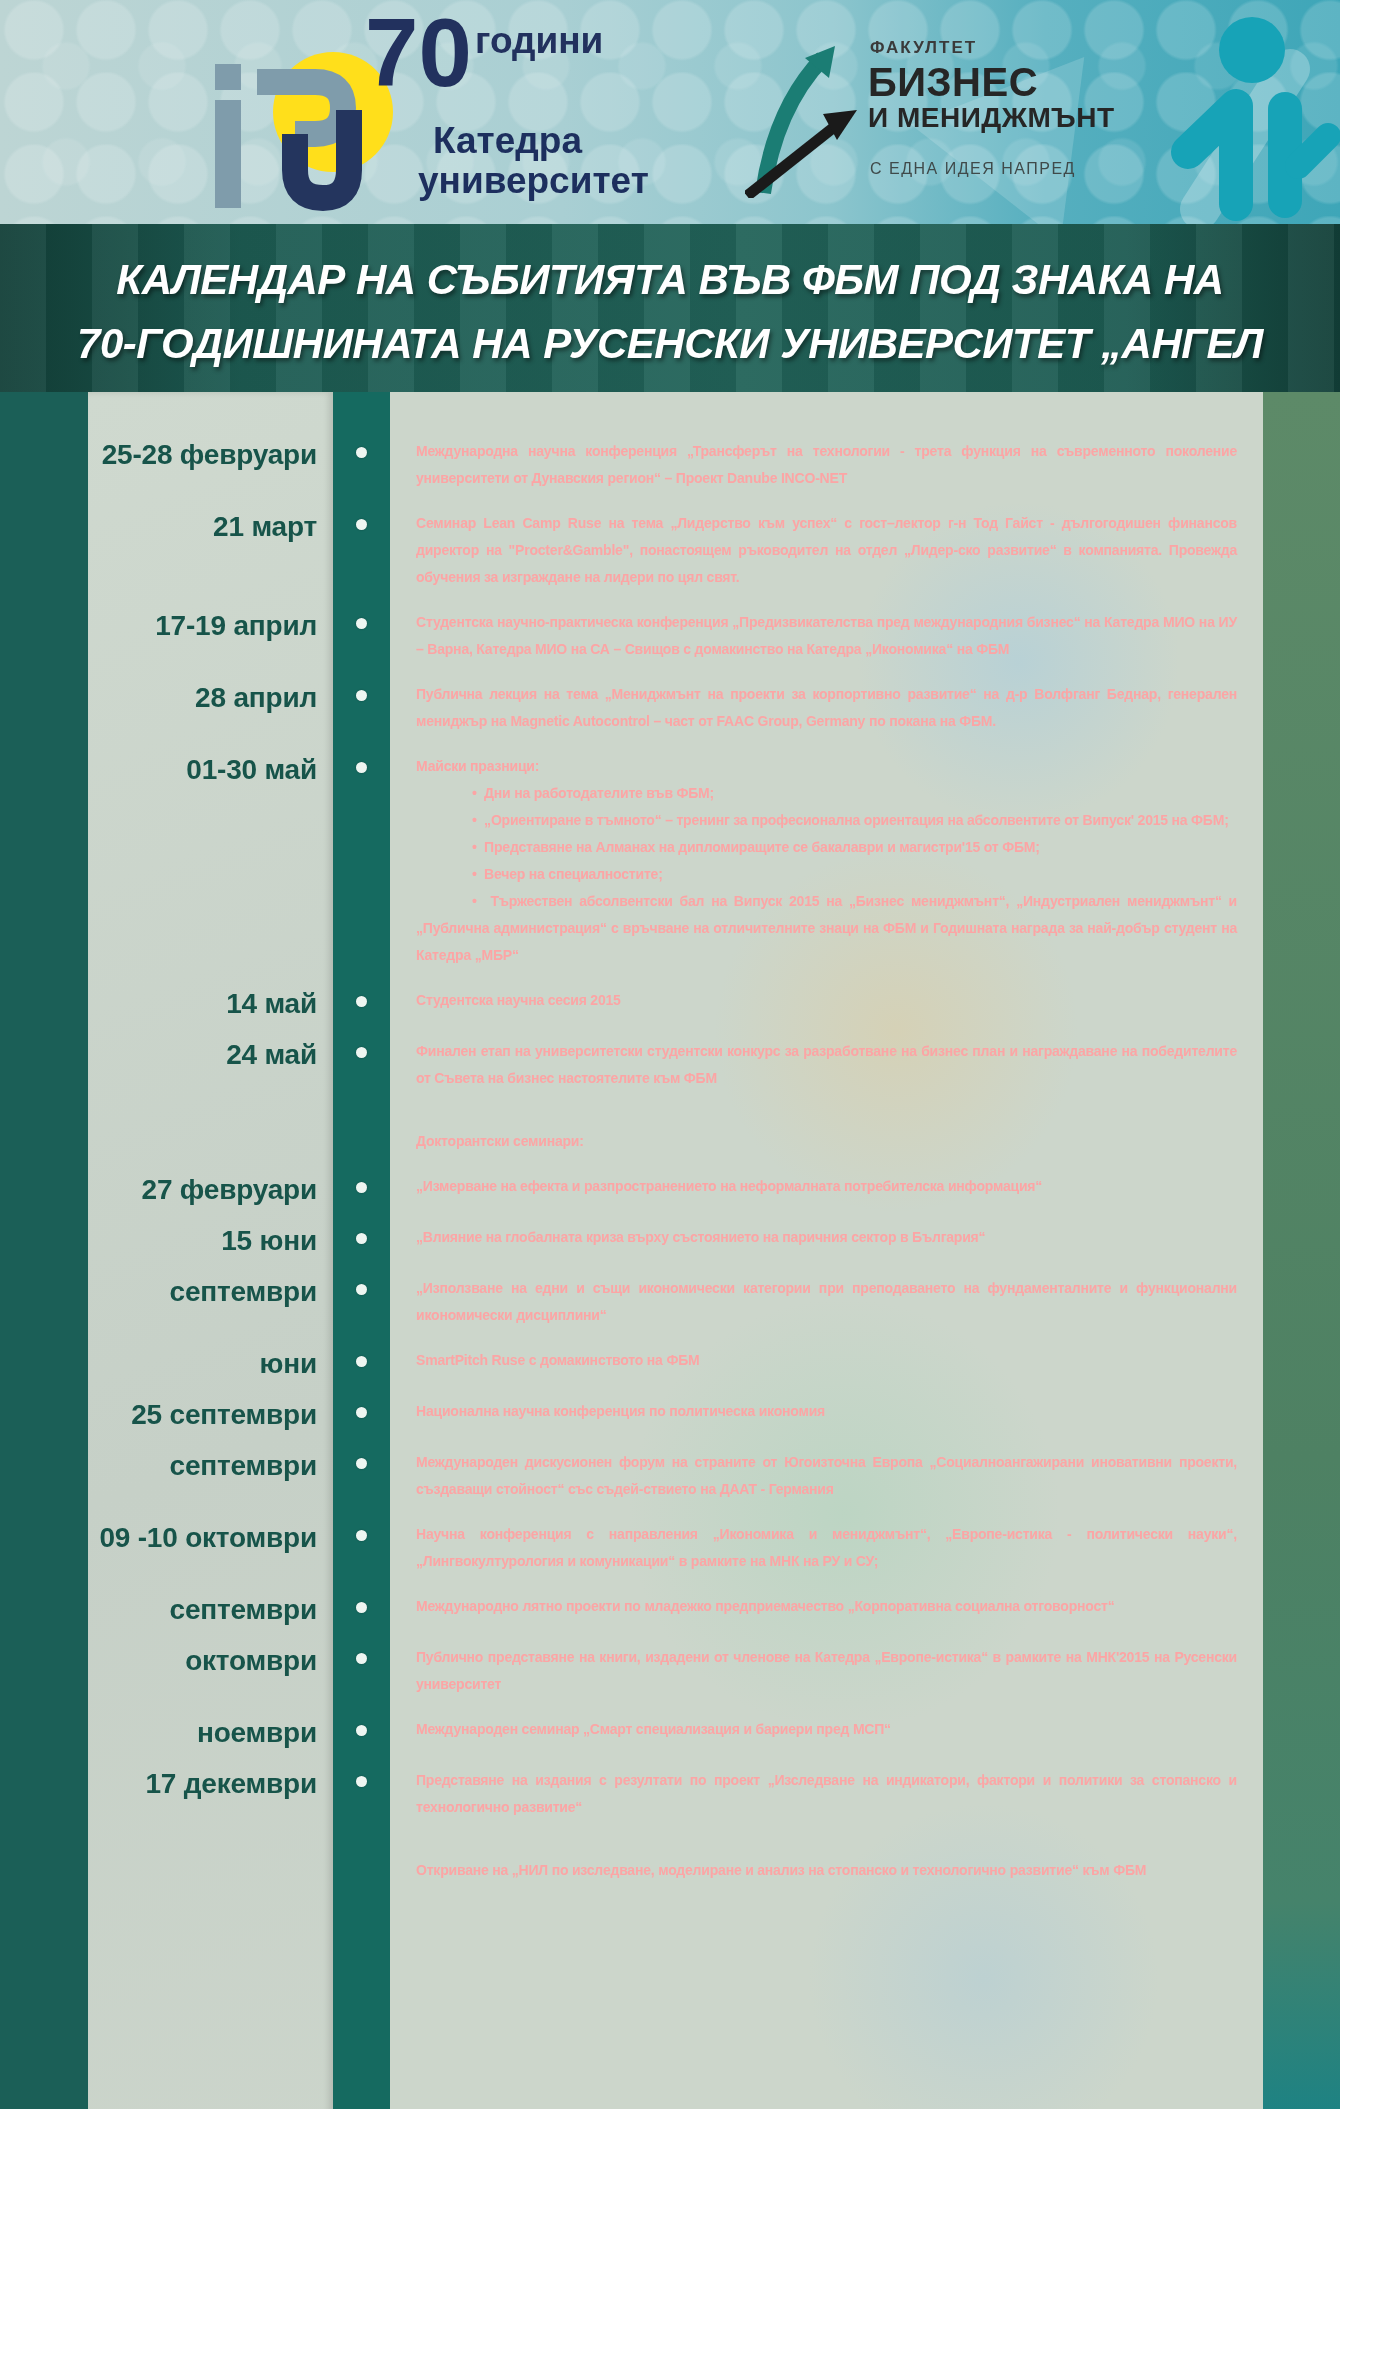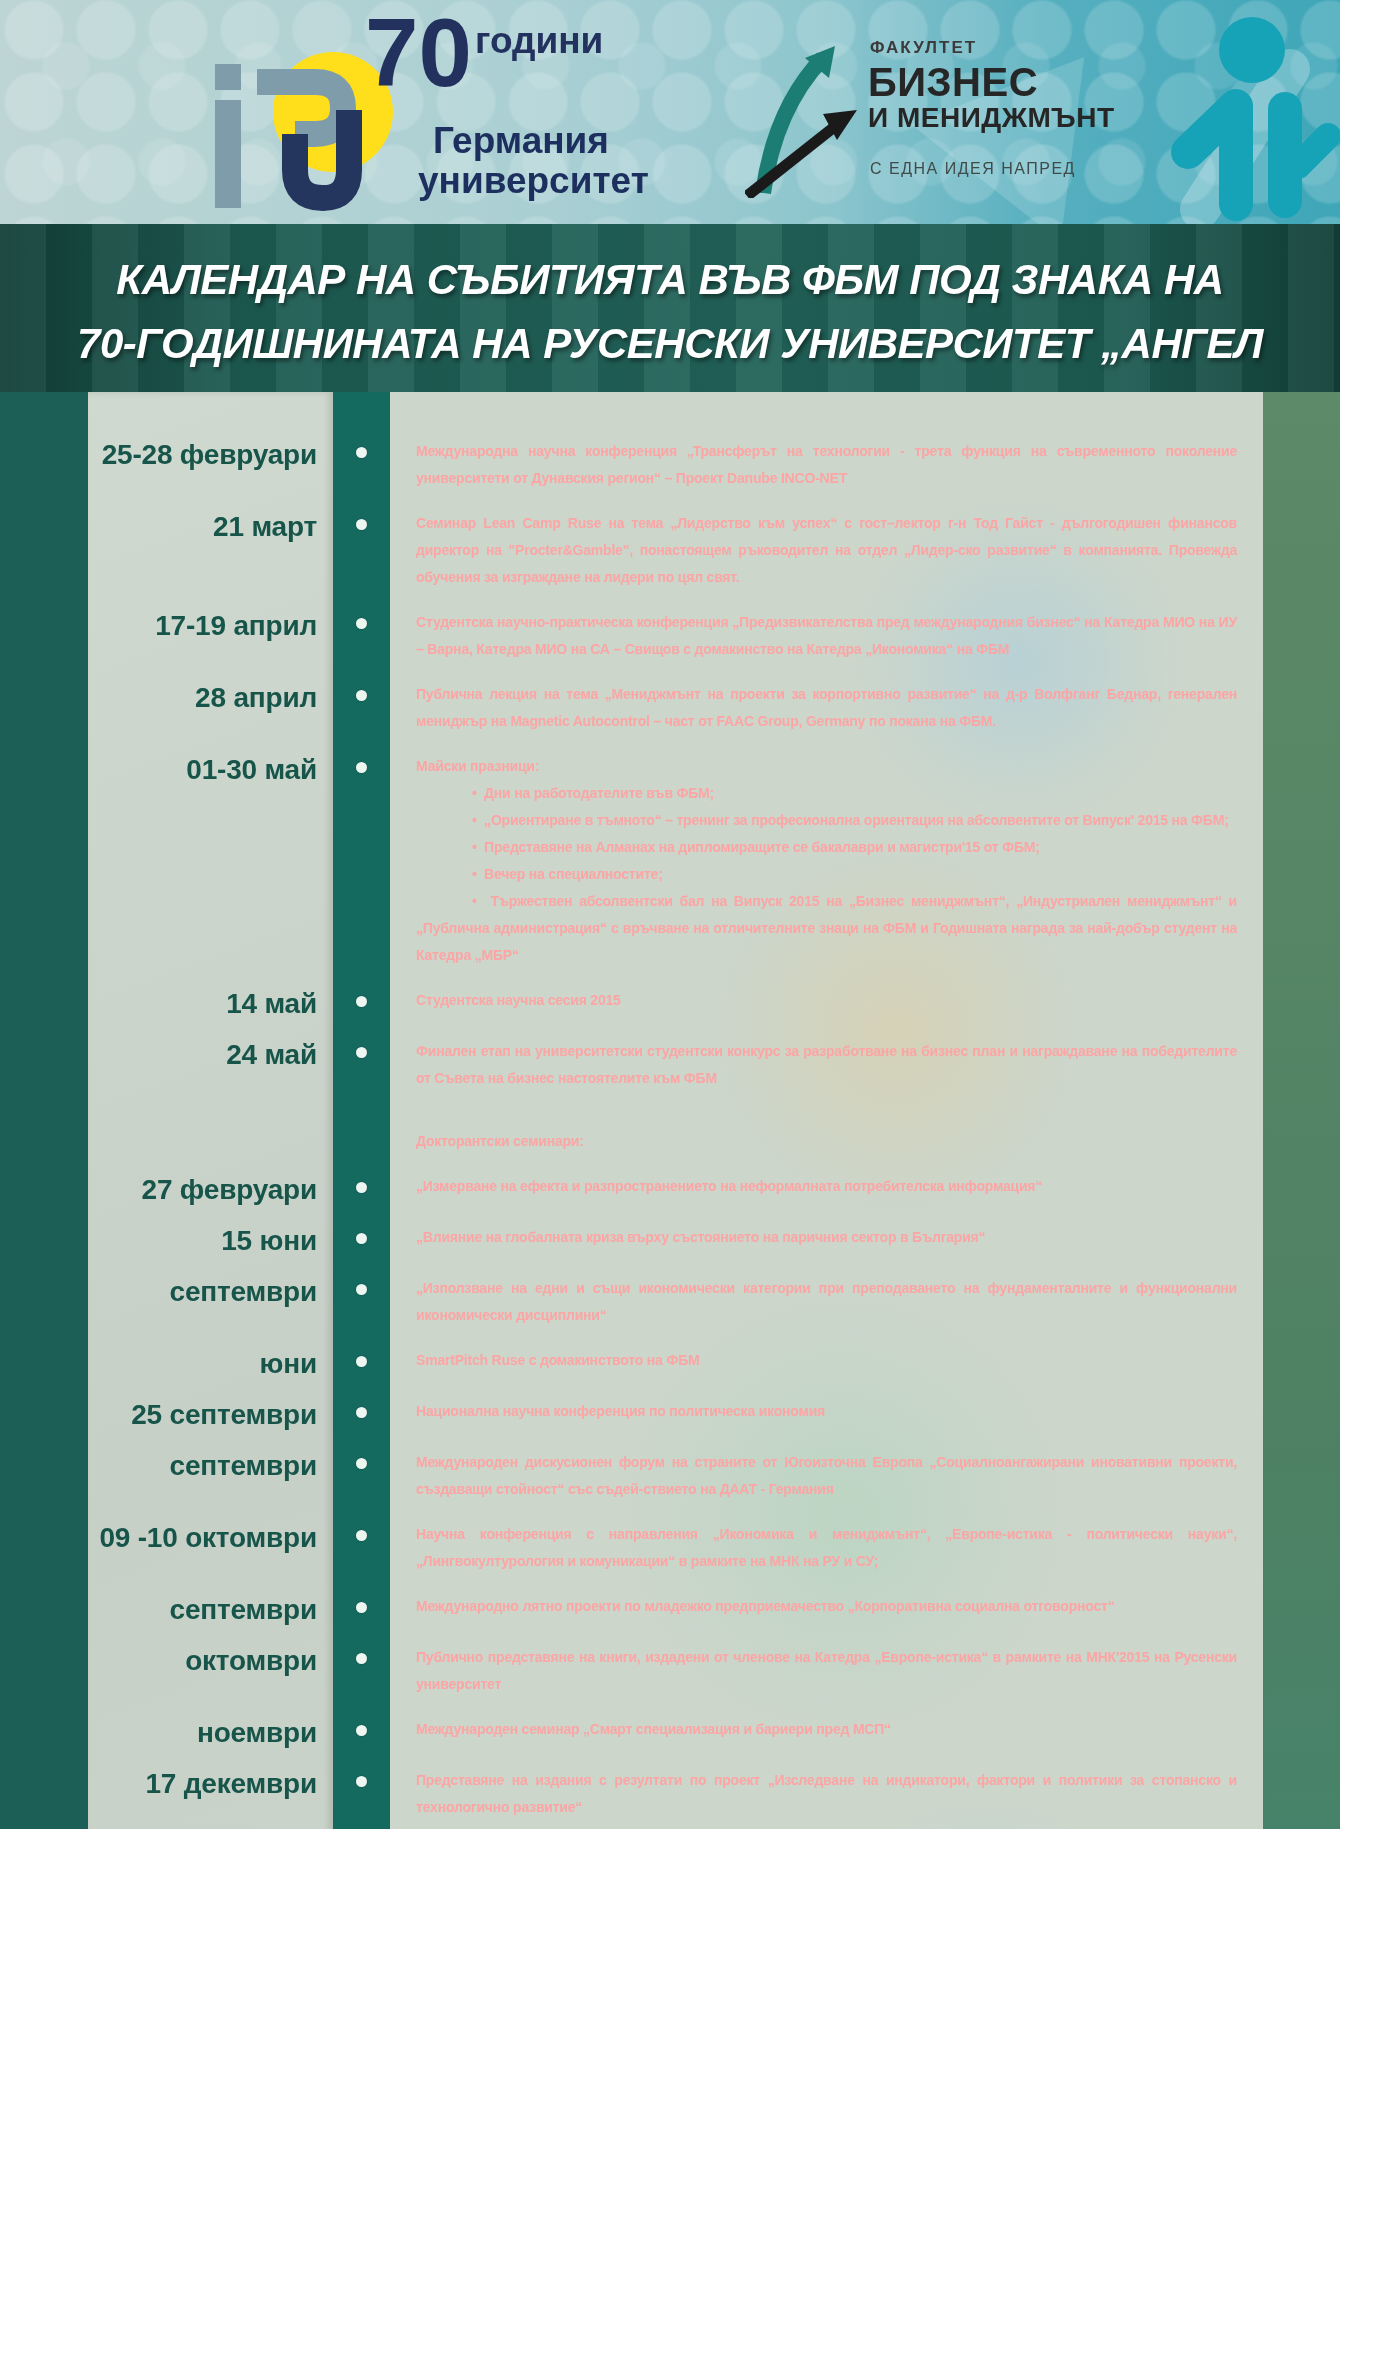--- a/index.html
+++ b/index.html
@@ -1,16 +1,16 @@
 <!DOCTYPE html>
 <html lang="bg"><head>
 <meta charset="utf-8">
 <style>
   html,body{margin:0;padding:0;background:#ffffff;}
-  .page{position:relative;width:1385px;height:1829px;background:#ffffff;overflow:hidden;
+  .page{position:relative;width:1385px;height:2109px;background:#ffffff;overflow:hidden;
         font-family:"Liberation Sans",sans-serif;}
   .poster{position:absolute;left:0;top:0;width:1340px;height:2379px;overflow:hidden;}
 
   
   .header{position:absolute;left:0;top:0;width:100%;height:224px;
     background:linear-gradient(90deg,#bdd5d4 0%,#a9cfd3 42%,#8cc5cd 62%,#56afbf 78%,#3ea6b8 100%);}
   .header .bubbles{position:absolute;inset:0;
     background-image:
       radial-gradient(circle 30px at 34px 30px, rgba(255,255,255,0.16) 28px, transparent 31px),
       radial-gradient(circle 24px at 66px 66px, rgba(255,255,255,0.10) 22px, transparent 25px);
@@ -90,21 +90,21 @@
       <div class="uni-logo">
         <svg width="430" height="200" viewBox="0 0 430 200">
           <circle cx="168" cy="100" r="60" fill="#ffdf1b"></circle>
           <rect x="50" y="52" width="26" height="26" fill="#7f9cab"></rect>
           <rect x="50" y="88" width="26" height="108" fill="#7f9cab"></rect>
           <path d="M 92 70 H 150 Q 178 70 178 96 Q 178 122 150 122 L 130 122" fill="none" stroke="#7f9cab" stroke-width="26"></path>
           <path d="M 130 122 L 130 158 Q 130 186 158 186 Q 184 186 184 158 L 184 98" fill="none" stroke="#24355e" stroke-width="26"></path>
         </svg>
         <div class="num70">70</div>
         <div class="years">години</div>
-        <div class="name1">Германия</div>
+        <div class="name1">Катедра</div>
         <div class="name2">университет</div>
       </div>
 
       <div class="fac-logo">
         <svg width="120" height="170" viewBox="0 0 120 170">
           <path d="M 18 165 Q 30 80 78 30" fill="none" stroke="#1b7d74" stroke-width="16"></path>
           <path d="M 60 30 L 90 18 L 84 50 Z" fill="#1b7d74"></path>
           <path d="M 2 168 L 98 92" fill="none" stroke="#1a1a1a" stroke-width="11"></path>
           <path d="M 78 86 L 112 82 L 92 112 Z" fill="#1a1a1a"></path>
         </svg>

